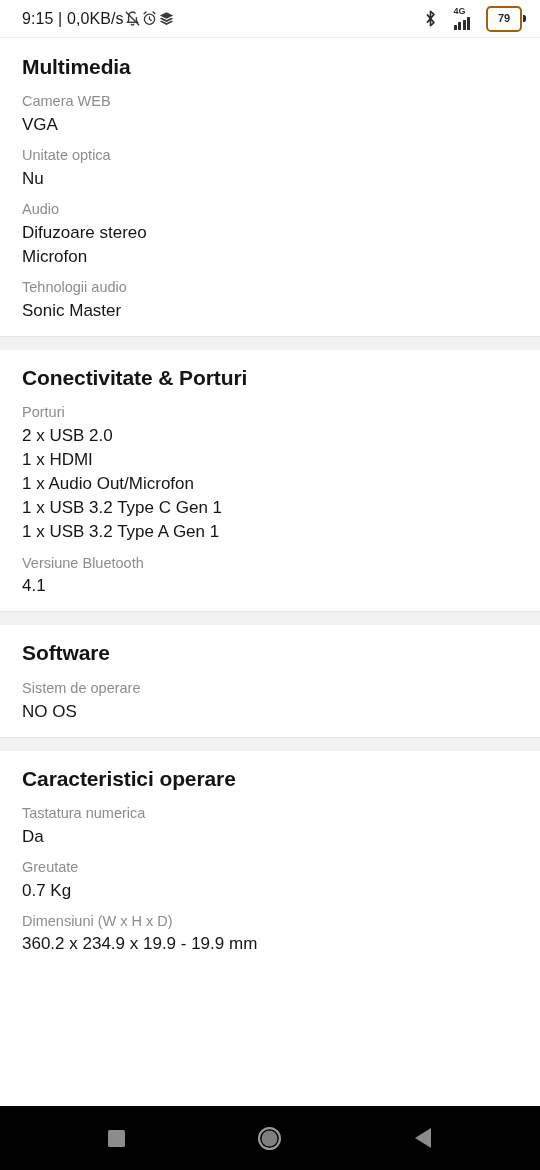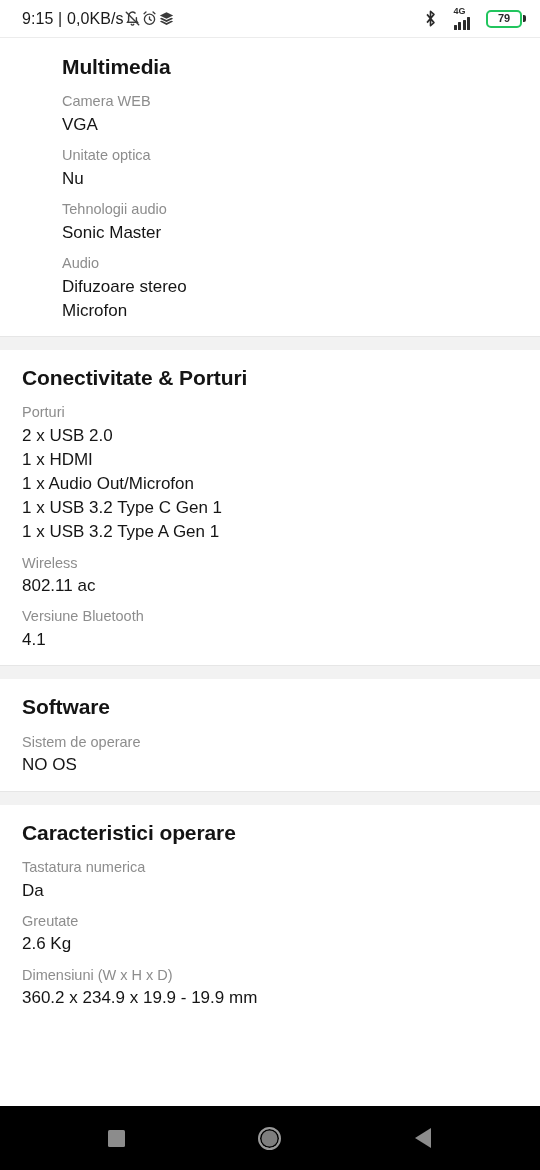--- a/index.html
+++ b/index.html
@@ -41,22 +41,22 @@
     letter-spacing: .1px;
     white-space: nowrap;
   }
   .sb-icon { display: flex; align-items: center; justify-content: center; }
 
   .battery {
     display: flex;
     align-items: center;
   }
   .battery-body {
-    width: 36px; height: 18px;
-    border: 2px solid #22c55e;
+    width: 36px; height: 26px;
+    border: 2px solid #a16207;
     border-radius: 5px;
     display: flex; align-items: center; justify-content: center;
   }
   .battery-text { font-size: 11px; font-weight: 700; color: #2b2b2b; line-height: 1; }
   .battery-cap {
     width: 3px; height: 7px; background: #2b2b2b;
     border-radius: 0 2px 2px 0; margin-left: 1px;
   }
 
   .net-type {
@@ -104,21 +104,21 @@
   }
 
   .band {
     height: 15px;
     background: #f2f2f2;
     border-top: 1px solid #e6e6e6;
     border-bottom: 1px solid #ffffff;
     width: 100%;
   }
 
-  .first-section { padding-top: 2px; margin-left: 40px; }
+  .first-section { padding-top: 2px; }
   .section-bottom-pad { height: 10px; }
 
   
   .nav-bar {
     flex: 0 0 64px;
     height: 64px;
     background: #000000;
     display: flex;
     align-items: center;
     justify-content: space-around;
@@ -210,48 +210,44 @@
       <div class="section-title">Multimedia</div>
       <div class="spec-row">
         <div class="spec-label">Camera WEB</div>
         <div class="spec-value">VGA</div>
       </div>
       <div class="spec-row">
         <div class="spec-label">Unitate optica</div>
         <div class="spec-value">Nu</div>
       </div>
       <div class="spec-row">
-        <div class="spec-label">Tehnologii audio</div>
-        <div class="spec-value">Sonic Master</div>
-      </div>
-      <div class="spec-row">
         <div class="spec-label">Audio</div>
         <div class="spec-value">Difuzoare stereo
 Microfon</div>
+      </div>
+      <div class="spec-row">
+        <div class="spec-label">Tehnologii audio</div>
+        <div class="spec-value">Sonic Master</div>
       </div>
       <div class="section-bottom-pad"></div>
     </div>
 
     <div class="band"></div>
 
     <div class="section">
       <div class="section-title">Conectivitate &amp; Porturi</div>
       <div class="spec-row">
         <div class="spec-label">Porturi</div>
         <div class="spec-value">2 x USB 2.0
 1 x HDMI
 1 x Audio Out/Microfon
 1 x USB 3.2 Type C Gen 1
 1 x USB 3.2 Type A Gen 1</div>
       </div>
       <div class="spec-row">
-        <div class="spec-label">Wireless</div>
-        <div class="spec-value">802.11 ac</div>
-      </div>
-      <div class="spec-row">
         <div class="spec-label">Versiune Bluetooth</div>
         <div class="spec-value">4.1</div>
       </div>
       <div class="section-bottom-pad"></div>
     </div>
 
     <div class="band"></div>
 
     <div class="section">
       <div class="section-title">Software</div>
@@ -265,21 +261,21 @@
     <div class="band"></div>
 
     <div class="section">
       <div class="section-title">Caracteristici operare</div>
       <div class="spec-row">
         <div class="spec-label">Tastatura numerica</div>
         <div class="spec-value">Da</div>
       </div>
       <div class="spec-row">
         <div class="spec-label">Greutate</div>
-        <div class="spec-value">2.6 Kg</div>
+        <div class="spec-value">0.7 Kg</div>
       </div>
       <div class="spec-row">
         <div class="spec-label">Dimensiuni (W x H x D)</div>
         <div class="spec-value">360.2 x 234.9 x 19.9 - 19.9 mm</div>
       </div>
     </div>
 
   </div>
 
   <div class="nav-bar">

